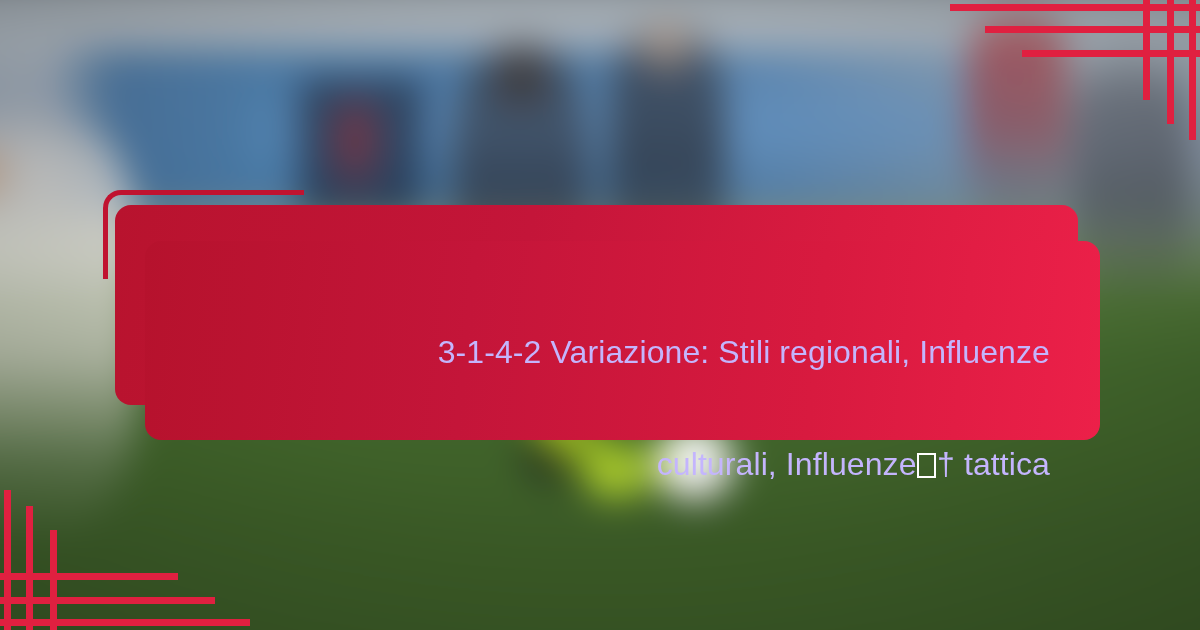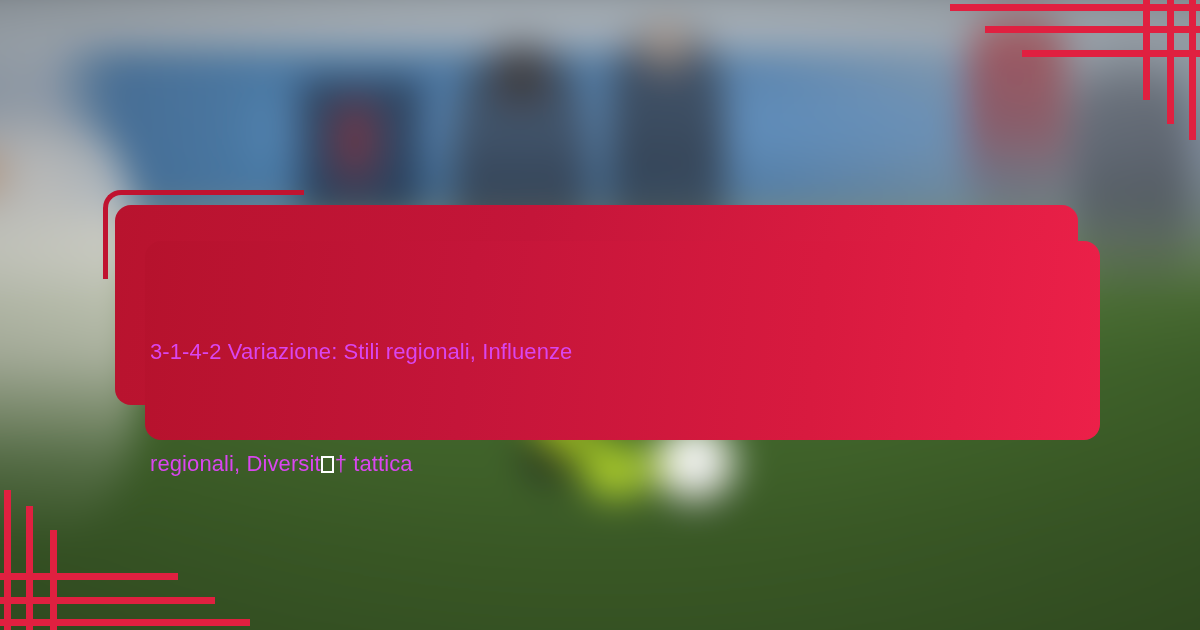--- a/index.html
+++ b/index.html
@@ -272,23 +272,23 @@
     border-top-left-radius: 18px;
     background: transparent;
   }
 
   
   .title {
     position: absolute;
     left: 150px;
     top: 268px;
     width: 900px;
-    text-align: left;
-    color: #d946ef;
-    font-size: 22px;
+    text-align: right;
+    color: #c4b5fd;
+    font-size: 32px;
     line-height: 56px;
     font-weight: 400;
     letter-spacing: 0.1px;
     white-space: pre-line;
   }
   .tofu {
     display: inline-block;
     width: 0.60em;
     height: 0.78em;
     border: 2px solid #ffffff;
@@ -349,16 +349,16 @@
     <span class="h" style="bottom:50px; width:178px;"></span>
     <span class="v" style="left:50px; height:100px;"></span>
   </div>
 
   <div class="bracket"></div>
   <div class="card-back"></div>
   <div class="card-front"></div>
 
   <div class="title">
     <span>3-1-4-2 Variazione: Stili regionali, Influenze</span><br>
-    <span>regionali, Diversit</span><span class="tofu"></span><span>† tattica</span>
+    <span>culturali, Influenze</span><span class="tofu"></span><span>† tattica</span>
   </div>
 
 </div>
 
 </body></html>

